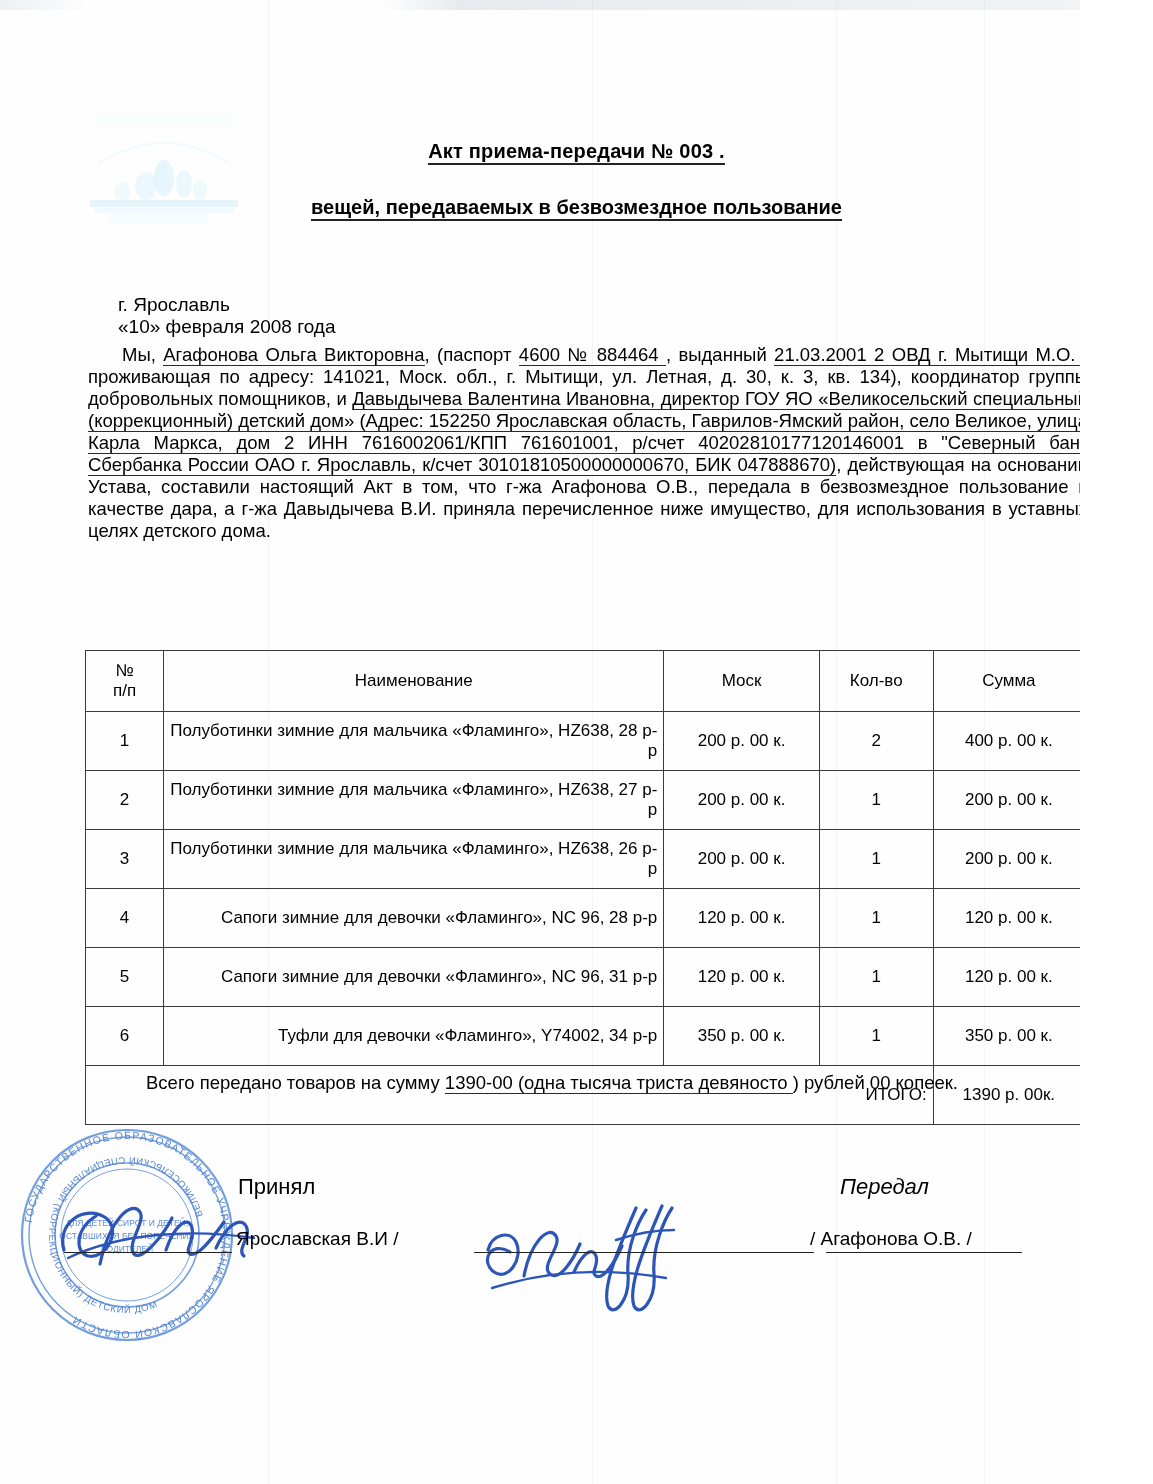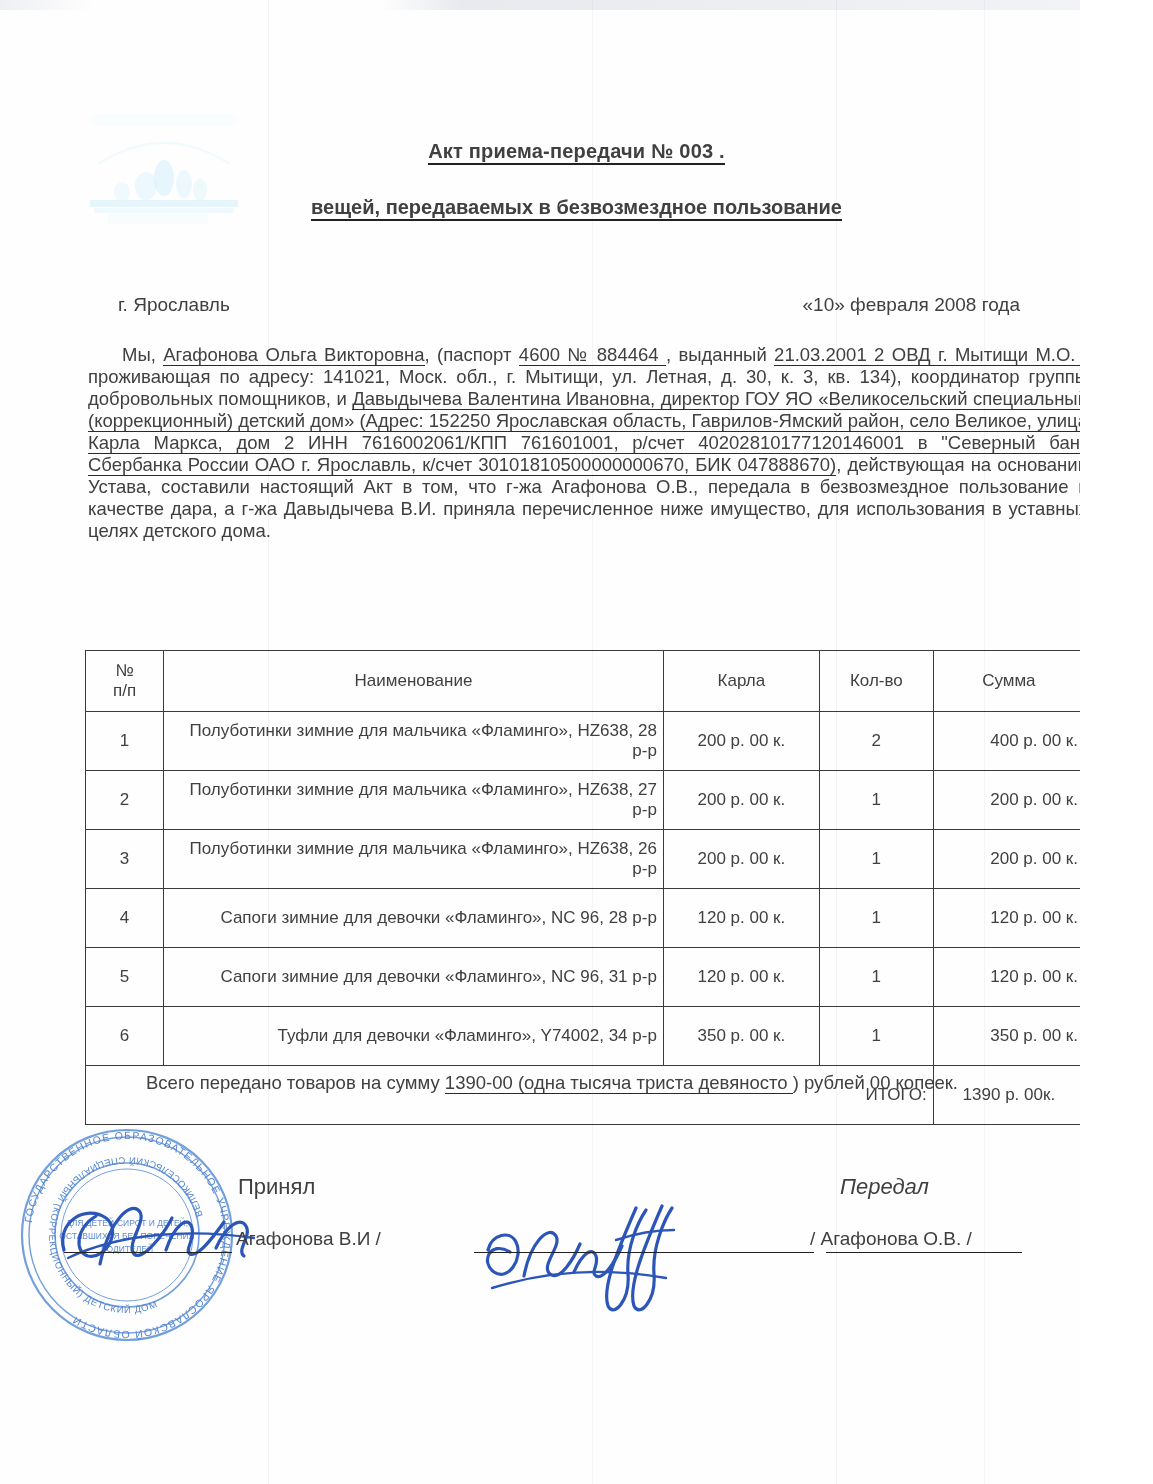--- a/index.html
+++ b/index.html
@@ -7,21 +7,21 @@
     margin: 0;
     padding: 0;
     background: #ffffff;
   }
   .page {
     position: relative;
     width: 1080px;
     height: 1484px;
     background: #fefefe;
     font-family: "Liberation Sans", sans-serif;
-    color: #404040;
+    color: #000000;
     overflow: hidden;
   }
   
   .scan-noise-top {
     position: absolute;
     top: 0; left: 0;
     width: 1153px; height: 10px;
     background: linear-gradient(90deg,
        rgba(200,205,215,0.30) 0%, rgba(255,255,255,0) 8%,
        rgba(255,255,255,0) 33%, rgba(195,200,212,0.38) 40%,
@@ -69,20 +69,21 @@
   .title-2 span.u { border-bottom: 2px solid #222; padding-bottom: 1px; }
 
   
   .cityrow {
     position: absolute;
     left: 118px; top: 294px;
     width: 930px;
     font-size: 19px;
     display: flex;
     justify-content: space-between;
+    flex-direction: column;
   }
   .cityrow .date { margin-right: 28px; }
 
   
   .body-par {
     position: absolute;
     left: 88px; top: 344px;
     width: 1000px;
     font-size: 18.5px;
     line-height: 22px;
@@ -103,21 +104,21 @@
     border: 1px solid #3a3a3a;
     padding: 5px 6px;
     vertical-align: middle;
     font-weight: normal;
   }
   .tbl thead td { text-align: center; height: 50px; }
   .c-num   { width: 70px;  text-align: center; }
   .c-name  { width: 525px; text-align: right; }
   .c-price { width: 153px; text-align: center; }
   .c-qty   { width: 105px; text-align: center; }
-  .c-sum   { width: 147px; text-align: right; }
+  .c-sum   { width: 147px; text-align: center; }
   .tbl tbody td { height: 48px; }
   .total-label {
     text-align: right;
     font-weight: bold;
     border-left: none !important;
     padding-right: 10px;
   }
   .total-blank { border-right: none !important; }
   .total-value { text-align: center; }
 
@@ -200,21 +201,21 @@
   </div>
 
   <table class="tbl">
     <thead>
       <tr>
         <td class="c-num">
           <div>№</div>
           <div>п/п</div>
         </td>
         <td class="c-name">Наименование</td>
-        <td class="c-price">Карла</td>
+        <td class="c-price">Моск</td>
         <td class="c-qty">Кол-во</td>
         <td class="c-sum">Сумма</td>
       </tr>
     </thead>
     <tbody>
       <tr>
         <td class="c-num">1</td>
         <td class="c-name">Полуботинки зимние для мальчика  «Фламинго», HZ638, 28 р-р</td>
         <td class="c-price">200 р. 00 к.</td>
         <td class="c-qty">2</td>
@@ -311,16 +312,16 @@
     </g>
   </svg>
 
   <div class="sig-block sig-left">Принял</div>
   <div class="sig-block sig-right">Передал</div>
 
   <div class="sig-line" style="left:64px; top:1252px; width:168px;"></div>
   <div class="sig-line" style="left:474px; top:1252px; width:340px;"></div>
   <div class="sig-line" style="left:826px; top:1252px; width:196px;"></div>
 
-  <div class="sig-name" style="left:236px; top:1228px;">Агафонова В.И /</div>
+  <div class="sig-name" style="left:236px; top:1228px;">Ярославская В.И /</div>
   <div class="sig-name" style="left:810px; top:1228px;">/ Агафонова О.В.  /</div>
 
 </div>
 
 </body></html>

